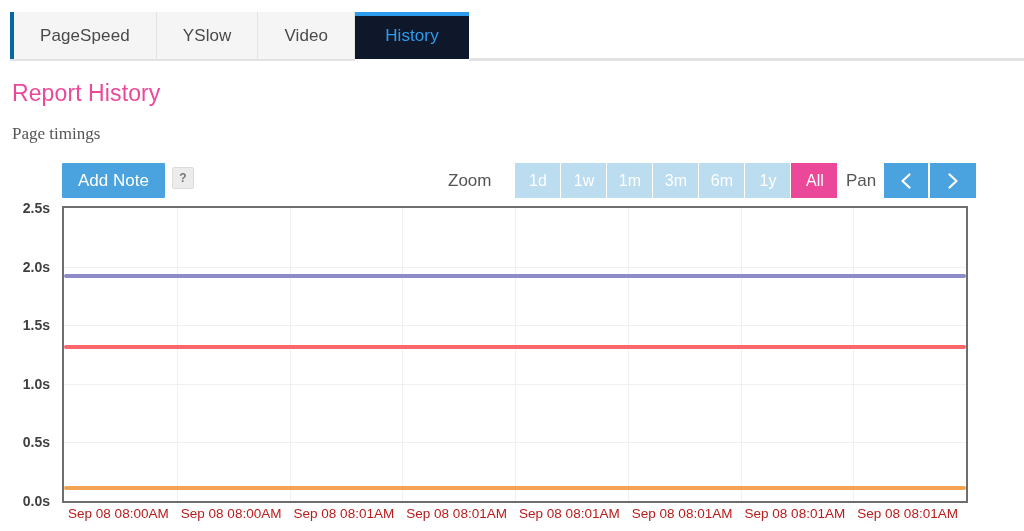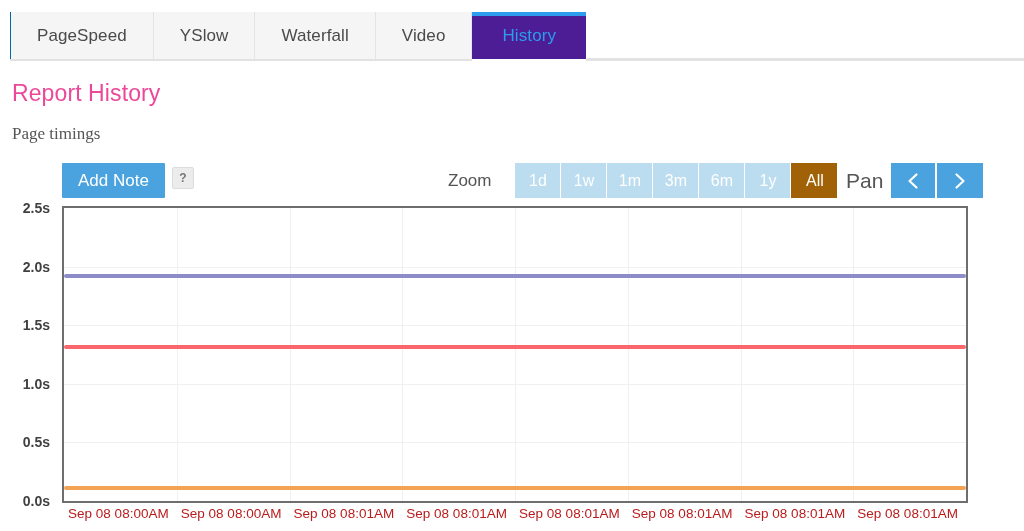--- a/index.html
+++ b/index.html
@@ -51,24 +51,24 @@
     box-sizing: border-box;
     background: #f5f5f5;
     border-right: 1px solid #e4e4e4;
     font-size: 17px;
     color: #4a4a4a;
     letter-spacing: 0.1px;
     white-space: nowrap;
     cursor: pointer;
   }
   .tab:first-child {
-    border-left: 1px solid #0369a1;
+    border-left: 4px solid #0369a1;
   }
   .tab.active {
-    background: #4c1d95;
+    background: #0f172a;
     color: #2d9ced;
     border-right: 1px solid #ffffff;
     z-index: 3;
     padding: 0 30px;
   }
   .tab.active::before {
     content: "";
     position: absolute;
     left: 0;
     right: 0;
@@ -181,35 +181,35 @@
     border: none;
     border-right: 1px solid #ffffff;
     cursor: pointer;
     box-sizing: border-box;
     font-family: "Liberation Sans", sans-serif;
   }
   .range-btn:last-child {
     border-right: none;
   }
   .range-btn.selected {
-    background: #a16207;
+    background: #ec4899;
     color: #ffffff;
     padding-left: 7px;
   }
 
   .pan-group {
     position: absolute;
     left: 784px;
     top: 0;
     display: flex;
     align-items: center;
     height: 35px;
   }
   .pan-label {
-    font-size: 21px;
+    font-size: 17px;
     color: #555555;
     margin-right: 8px;
   }
   .pan-btn {
     width: 46px;
     height: 35px;
     display: flex;
     align-items: center;
     justify-content: center;
     background: #4aa3df;
@@ -301,23 +301,20 @@
 <body>
 
 <div class="tabbar">
   <div class="tabbar-underline"></div>
   <div class="tabs">
     <div class="tab">
         <span>PageSpeed</span>
       </div>
     <div class="tab">
         <span>YSlow</span>
-      </div>
-    <div class="tab">
-        <span>Waterfall</span>
       </div>
     <div class="tab">
         <span>Video</span>
       </div>
     <div class="tab active">
         <span>History</span>
       </div>
   </div>
 </div>
 

